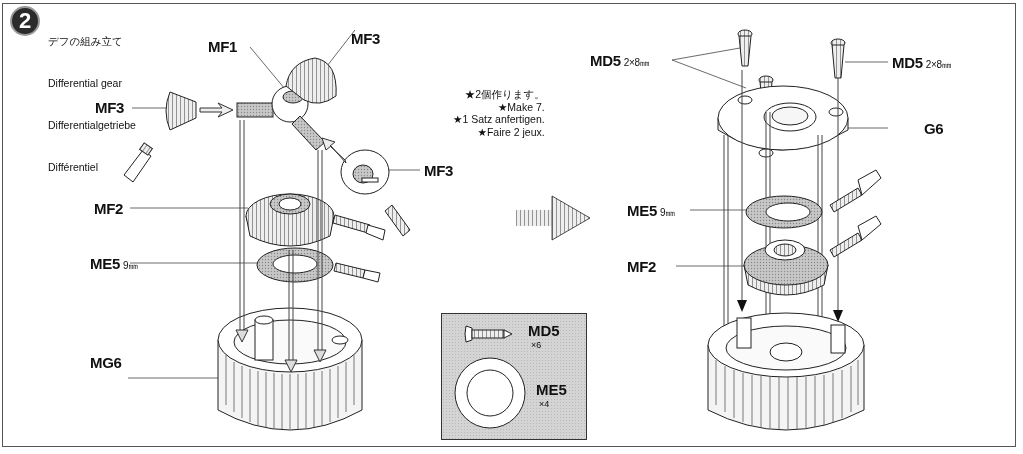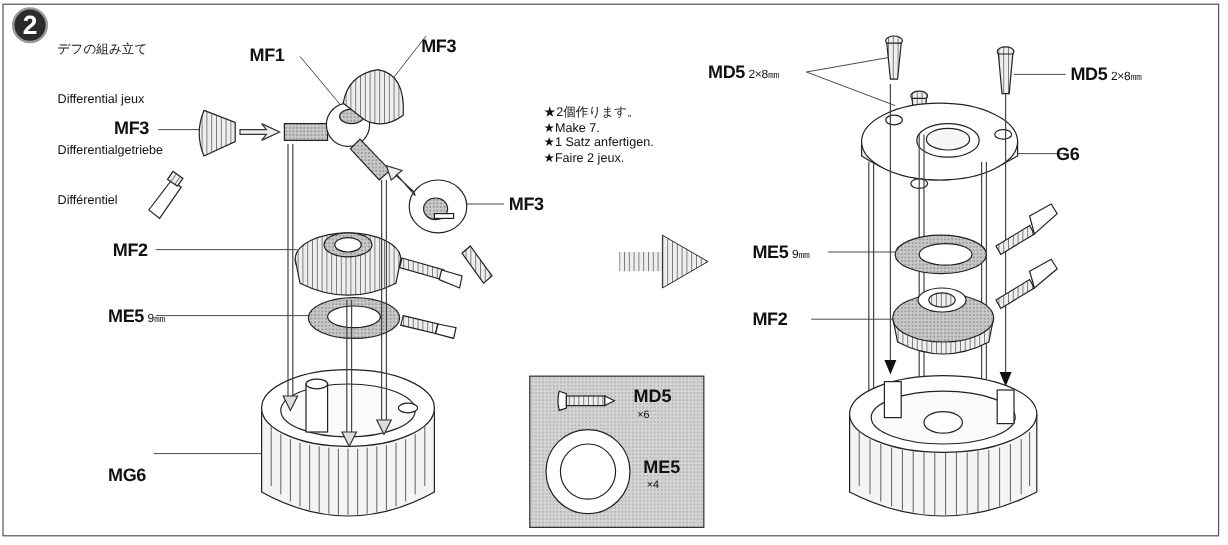--- a/index.html
+++ b/index.html
@@ -4,36 +4,36 @@
 <style>
   html,body{margin:0;padding:0;background:#fff;}
   body{width:1023px;height:454px;position:relative;overflow:hidden;font-family:"Liberation Sans",sans-serif;color:#111;}
   .frame{position:absolute;left:2px;top:3px;width:1014px;height:444px;border:1.5px solid #555;box-sizing:border-box;}
   .step-badge{position:absolute;left:10px;top:6px;width:30px;height:30px;border-radius:50%;background:#2b2b2b;border:2px solid #999;box-sizing:border-box;color:#fff;font-weight:bold;font-size:22px;line-height:26px;text-align:center;}
   .titles{position:absolute;left:48px;top:5px;font-size:10.5px;line-height:12px;}
   .titles div{white-space:nowrap;margin-top:30px;}
   .lbl{position:absolute;font-size:15px;font-weight:bold;white-space:nowrap;letter-spacing:-0.3px;}
   .lbl small{font-size:10px;font-weight:normal;margin-left:3px;text-align:center;}
   .note{position:absolute;left:453px;top:88px;font-size:10.5px;line-height:12.5px;}
-  .note div{white-space:nowrap;}
+  .note div{white-space:nowrap;text-align:right;}
   svg{position:absolute;left:0;top:0;}
   .parts-box{position:absolute;left:441px;top:313px;width:146px;height:127px;border:1.5px solid #333;box-sizing:border-box;background:#d4d4d4;
     background-image:radial-gradient(#b7b7b7 0.7px, transparent 0.8px);background-size:3px 3px;}
   .pb-lbl{position:absolute;font-size:15px;font-weight:bold;}
   .pb-qty{position:absolute;font-size:9px;}
 </style>
 </head>
 <body>
 
 <div class="frame"></div>
 
 <div class="step-badge">2</div>
 <div class="titles">
   <div>デフの組み立て</div>
-  <div>Differential jeux</div>
+  <div>Differential gear</div>
   <div>Differentialgetriebe</div>
   <div>Différentiel</div>
 </div>
 
 <svg width="1023" height="454">
   <defs>
     <pattern id="dots" width="3" height="3" patternUnits="userSpaceOnUse">
       <rect width="3" height="3" fill="#c8c8c8"></rect>
         <circle cx="1.5" cy="1.5" r="0.7" fill="#888"></circle>
     </pattern>
@@ -236,32 +236,32 @@
     <line x1="858" y1="360" x2="858" y2="405"></line>
   </g>
 </svg>
 
 <div class="lbl" style="left:208px;top:38px">MF1</div>
 <div class="lbl" style="left:351px;top:30px">MF3</div>
 <div class="lbl" style="left:95px;top:99px">MF3</div>
 <div class="lbl" style="left:424px;top:162px">MF3</div>
 <div class="lbl" style="left:94px;top:200px">MF2</div>
 <div class="lbl" style="left:90px;top:255px"><span>ME5</span><small>9㎜</small></div>
-<div class="lbl" style="left:90px;top:388px">MG6</div>
+<div class="lbl" style="left:90px;top:354px">MG6</div>
 
 <div class="note">
   <div>★2個作ります。</div>
   <div>★Make 7.</div>
   <div>★1 Satz anfertigen.</div>
   <div>★Faire 2 jeux.</div>
 </div>
 
 <div class="lbl" style="left:590px;top:52px"><span>MD5</span><small>2×8㎜</small></div>
 <div class="lbl" style="left:892px;top:54px"><span>MD5</span><small>2×8㎜</small></div>
-<div class="lbl" style="left:880px;top:120px">G6</div>
+<div class="lbl" style="left:924px;top:120px">G6</div>
 <div class="lbl" style="left:627px;top:202px"><span>ME5</span><small>9㎜</small></div>
 <div class="lbl" style="left:627px;top:258px">MF2</div>
 
 <div class="parts-box">
   <svg width="146" height="127">
     <g stroke="#222" stroke-width="1">
       <path d="M24 12 L30 14 L30 26 L24 28 Q22 20 24 12 Z" fill="#fff"></path>
       <rect x="30" y="16" width="32" height="8" fill="url(#hatch)"></rect>
       <path d="M62 16 L70 20 L62 24 Z" fill="#fff"></path>
     </g>

